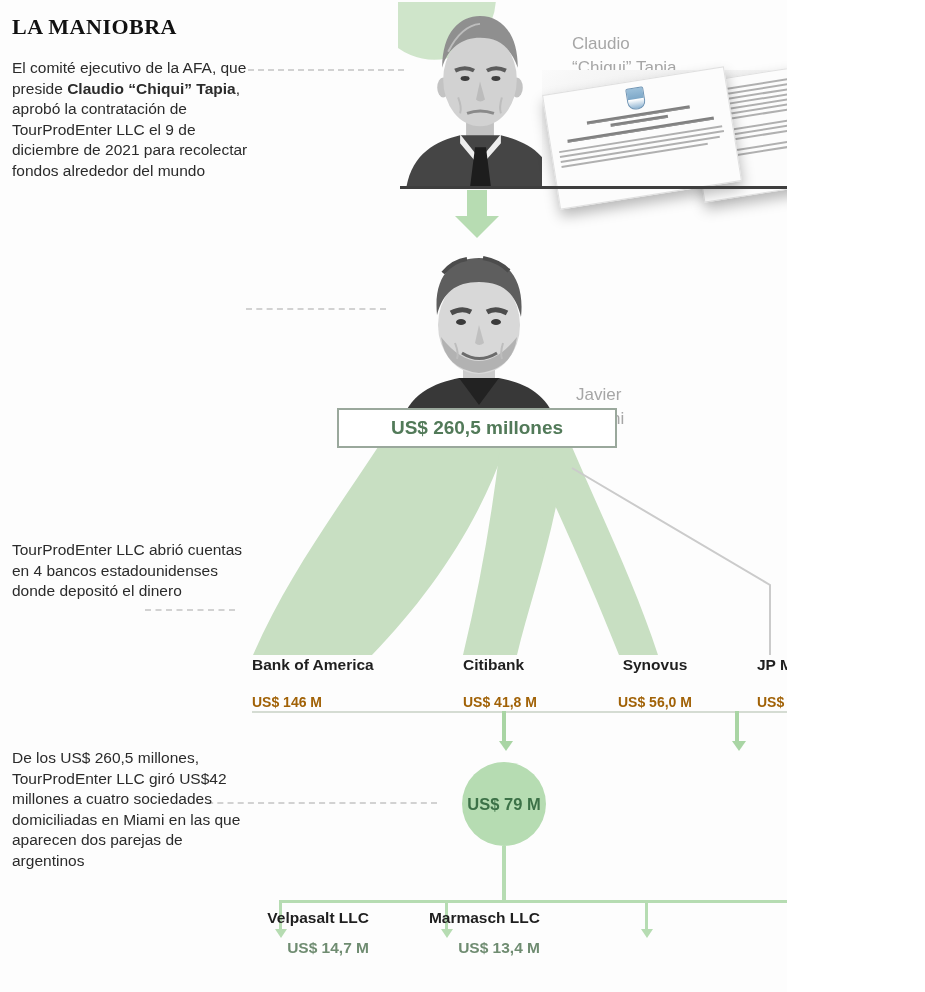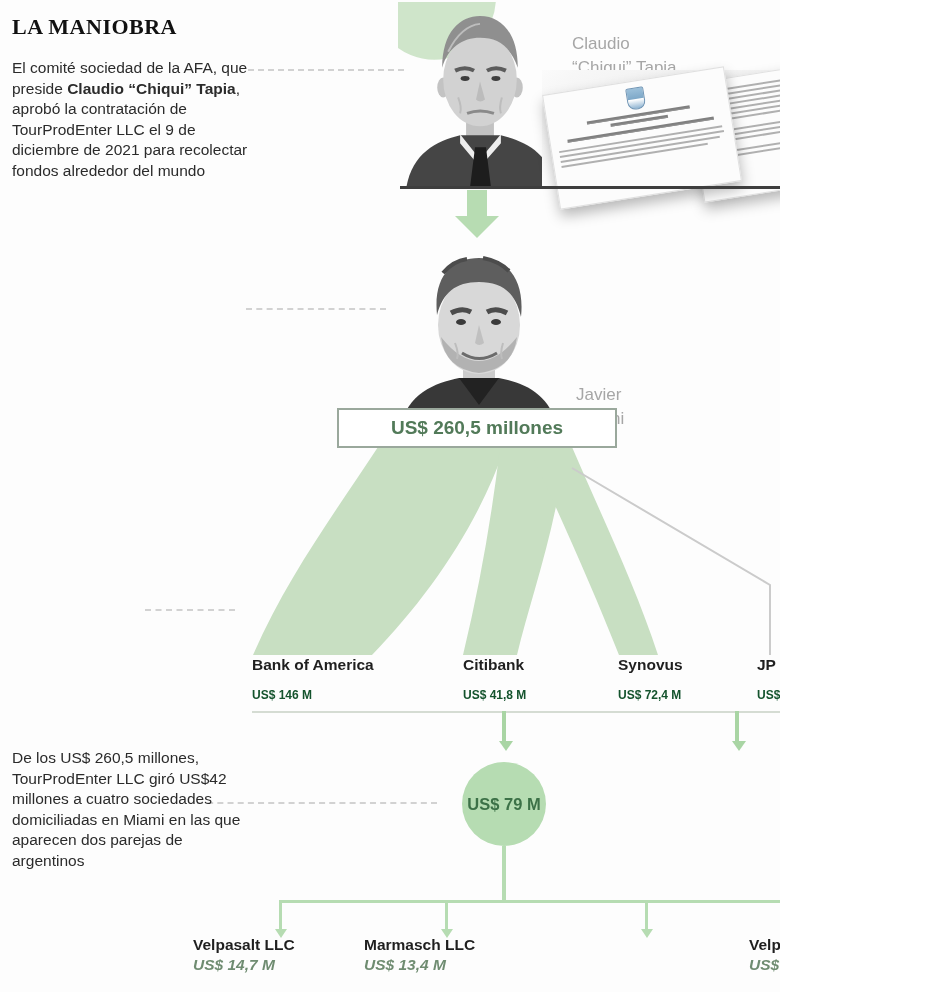--- a/index.html
+++ b/index.html
@@ -1,17 +1,17 @@
 <!DOCTYPE html>
 <html><head>
 <meta charset="utf-8">
 <style>
   html,body{margin:0;padding:0;background:#ffffff;}
   #canvas{position:relative;width:780px;height:992px;background:#fdfdfd;overflow:hidden;
-          font-family:"Liberation Sans",sans-serif;color:#2b2b2b;}
+          font-family:"Liberation Sans",sans-serif;color:#2b2b2b;padding-left:7px;}
   .abs{position:absolute;}
 
   
   .title{left:12px;top:14px;font-family:"Liberation Serif",serif;font-weight:bold;
          font-size:22px;letter-spacing:.5px;color:#111;}
   .para{font-size:15.5px;line-height:20.5px;color:#2b2b2b;}
   .p1{left:12px;top:58px;width:252px;}
   .p2{left:12px;top:302px;width:258px;}
   .p3{left:12px;top:540px;width:235px;}
   .p4{left:12px;top:748px;width:235px;}
@@ -58,22 +58,22 @@
   .totalbox{left:337px;top:408px;width:276px;height:36px;background:#ffffff;
      border:2px solid #9aa89c;z-index:4;text-align:center;line-height:36px;
      font-weight:bold;font-size:19px;color:#527a59;}
 
   
   .flows{left:0;top:445px;z-index:1;}
 
   
   .bank{top:656px;white-space:nowrap;z-index:2;}
   .bank .name{font-weight:bold;font-size:15.5px;color:#1f1f1f;}
-  .bank .amount{font-weight:bold;font-size:12px;color:#14532d;margin-top:14px;}
-  .b1{left:252px;} .b2{left:463px;} .b3{left:618px;} .b4{left:757px;}
+  .bank .amount{font-weight:bold;font-size:14px;color:#a16207;margin-top:20px;}
+  .b1{left:252px;} .b2{left:463px;} .b3{left:618px;text-align:center;} .b4{left:757px;}
 
   
   .rule{left:252px;top:711px;width:585px;height:2px;background:#d5dcd3;}
   .midshaft{top:711px;width:4px;height:31px;background:#a9d5a4;}
   .midhead{top:741px;width:0;height:0;border-left:7px solid transparent;
      border-right:7px solid transparent;border-top:10px solid #a9d5a4;}
   .m1s{left:502px;} .m1h{left:499px;}
   .m2s{left:735px;} .m2h{left:732px;}
 
   
@@ -84,33 +84,33 @@
   
   .tree-h{left:281px;top:900px;width:558px;height:3px;background:#b6dcb2;}
   .tshaft{top:900px;width:3px;height:30px;background:#b6dcb2;}
   .thead{top:929px;width:0;height:0;border-left:6px solid transparent;
      border-right:6px solid transparent;border-top:9px solid #b6dcb2;}
   .t1s{left:279px;} .t1h{left:275px;}
   .t2s{left:445px;} .t2h{left:441px;}
   .t3s{left:645px;} .t3h{left:641px;}
   .t4s{left:835px;} .t4h{left:831px;}
 
-  .company{top:936px;width:176px;text-align:left;white-space:nowrap;}
+  .company{top:909px;width:176px;text-align:right;white-space:nowrap;}
   .company .name{font-weight:bold;font-size:15.5px;color:#1f1f1f;}
-  .company .amount{font-weight:bold;font-size:15.5px;color:#6f8c71;margin-top:2px;font-style:italic;}
+  .company .amount{font-weight:bold;font-size:15.5px;color:#6f8c71;margin-top:12px;}
   .c1{left:193px;} .c2{left:364px;} .c3{left:559px;} .c4{left:749px;}
 </style>
 </head>
 <body>
 
 <div id="canvas">
 
   <div class="abs title">LA MANIOBRA</div>
 
-  <div class="abs para p1"><span>El comité sociedad de la AFA, que preside </span><strong>Claudio “Chiqui” Tapia</strong><span>, aprobó la contratación de TourProdEnter LLC el 9 de diciembre de 2021 para recolectar fondos alrededor del mundo</span></div>
+  <div class="abs para p1"><span>El comité ejecutivo de la AFA, que preside </span><strong>Claudio “Chiqui” Tapia</strong><span>, aprobó la contratación de TourProdEnter LLC el 9 de diciembre de 2021 para recolectar fondos alrededor del mundo</span></div>
 
   <div class="abs dash d1"></div>
   <div class="abs dash d2"></div>
   <div class="abs dash d3"></div>
   <div class="abs dash d4"></div>
 
   <div class="abs photo photo-tapia">
     <svg width="165" height="185" viewBox="0 0 165 186">
       <circle cx="36" cy="-4" r="62" fill="#cfe5ca"></circle>
       <rect x="68" y="108" width="28" height="32" fill="#c2c2c2"></rect>
@@ -205,33 +205,34 @@
   <div class="abs bank b1">
     <div class="name">Bank of America</div>
     <div class="amount">US$ 146 M</div>
   </div>
   <div class="abs bank b2">
     <div class="name">Citibank</div>
     <div class="amount">US$ 41,8 M</div>
   </div>
   <div class="abs bank b3">
     <div class="name">Synovus</div>
-    <div class="amount">US$ 72,4 M</div>
+    <div class="amount">US$ 56,0 M</div>
   </div>
   <div class="abs bank b4">
     <div class="name">JP Morgan</div>
     <div class="amount">US$ 370.000</div>
   </div>
 
   <div class="abs rule"></div>
   <div class="abs midshaft m1s"></div>
   <div class="abs midhead m1h"></div>
   <div class="abs midshaft m2s"></div>
   <div class="abs midhead m2h"></div>
 
+  <div class="abs para p3">TourProdEnter LLC abrió cuentas en 4 bancos estadounidenses donde depositó el dinero</div>
   <div class="abs para p4">De los US$ 260,5 millones, TourProdEnter LLC giró US$42 millones a cuatro sociedades domiciliadas en Miami en las que aparecen dos parejas de argentinos</div>
 
   <div class="abs hub">US$ 79 M</div>
   <div class="abs stem"></div>
 
   <div class="abs tree-h"></div>
   <div class="abs tshaft t1s"></div>
   <div class="abs thead t1h"></div>
   <div class="abs tshaft t2s"></div>
   <div class="abs thead t2h"></div>

